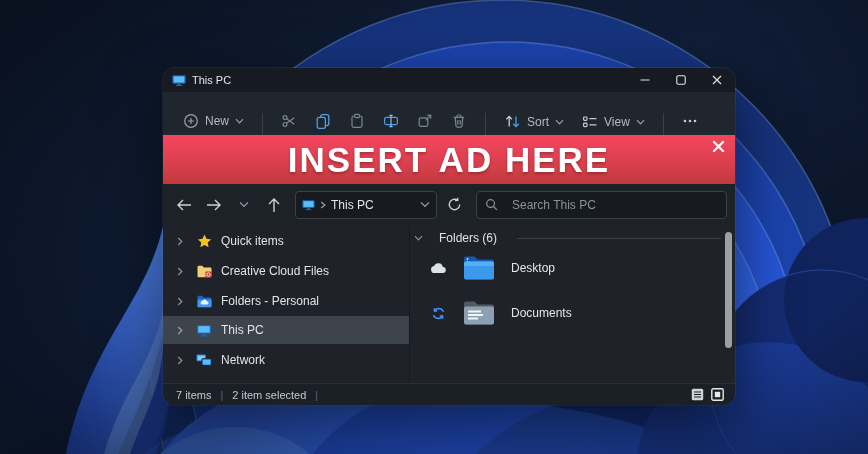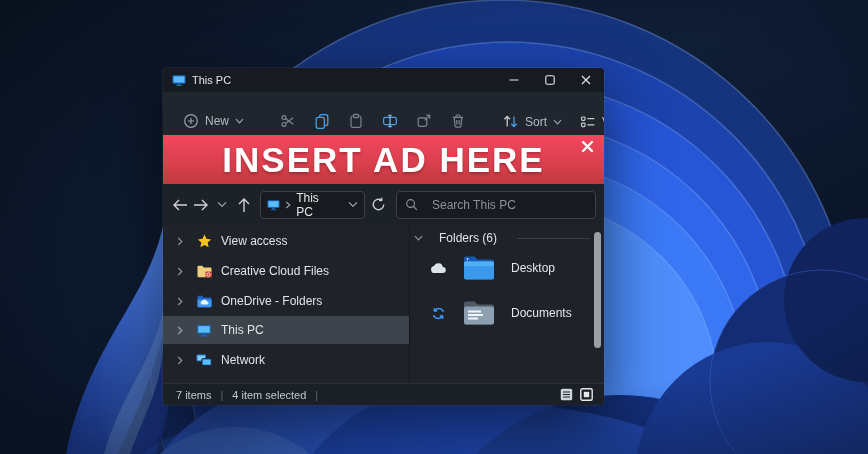--- a/index.html
+++ b/index.html
@@ -3,22 +3,22 @@
 <meta charset="utf-8">
 <style>
   * { margin:0; padding:0; box-sizing:border-box; }
   html,body { width:868px; height:454px; overflow:hidden; background:#0c1526;
               font-family:"Liberation Sans", sans-serif; }
 
   
   .wallpaper { position:absolute; inset:0; width:868px; height:454px; }
 
   
-  .window { position:absolute; left:163px; top:68px; width:441px; height:337px;
-            background:#1f242a; border-radius:4px; overflow:hidden;
+  .window { position:absolute; left:163px; top:68px; width:572px; height:337px;
+            background:#1f242a; border-radius:12px; overflow:hidden;
             box-shadow:0 22px 60px rgba(0,0,0,.6), 0 0 0 1px rgba(255,255,255,.07);
             display:flex; flex-direction:column; color:#dfe3e7; }
 
   
   .titlebar { height:24px; background:#171b21; display:flex; align-items:center; flex:0 0 auto; }
   .titlebar .app-ic { margin:0 6px 0 9px; }
   .titlebar .title { font-size:11px; color:#e3e6ea; }
   .win-controls { margin-left:auto; display:flex; height:100%; }
   .win-controls button { width:36px; height:100%; background:transparent; border:0; cursor:default;
                          display:flex; align-items:center; justify-content:center; }
@@ -382,21 +382,21 @@
         <span class="exp">
           <svg width="6" height="9" viewBox="0 0 6 9" fill="none" stroke="#8a929b" stroke-width="1.2">
               <path d="M1.2 1 L4.8 4.5 L1.2 8"></path>
             </svg>
         </span>
         <span class="s-ic">
           <svg width="15" height="14" viewBox="0 0 15 14">
               <path d="M7.5 0.6 L9.5 4.8 L14.1 5.4 L10.7 8.6 L11.6 13.2 L7.5 10.9 L3.4 13.2 L4.3 8.6 L0.9 5.4 L5.5 4.8 Z" fill="#f6c21c"></path>
             </svg>
         </span>
-        <span>View access</span>
+        <span>Quick items</span>
       </div>
 
       <div class="side-item" style="top:32px">
         <span class="exp">
           <svg width="6" height="9" viewBox="0 0 6 9" fill="none" stroke="#8a929b" stroke-width="1.2">
               <path d="M1.2 1 L4.8 4.5 L1.2 8"></path>
             </svg>
         </span>
         <span class="s-ic">
           <svg width="15" height="13" viewBox="0 0 15 13">
@@ -414,21 +414,21 @@
               <path d="M1.2 1 L4.8 4.5 L1.2 8"></path>
             </svg>
         </span>
         <span class="s-ic">
           <svg width="15" height="13" viewBox="0 0 15 13">
             <path d="M0.5 2 A1.2 1.2 0 0 1 1.7 0.8 H5.2 L6.8 2.4 H13.3 A1.2 1.2 0 0 1 14.5 3.6 V11 A1.2 1.2 0 0 1 13.3 12.2 H1.7 A1.2 1.2 0 0 1 0.5 11 Z" fill="#1c63c4"></path>
             <rect x="0.5" y="4.6" width="14" height="7.6" rx="1.2" fill="#3f97ef"></rect>
             <path d="M5 9.6 h5 a1.5 1.5 0 0 0 0-3 a2.6 2.6 0 0 0-4.9-0.5 A1.8 1.8 0 0 0 5 9.6" fill="#eaf4fd"></path>
           </svg>
         </span>
-        <span>OneDrive - Folders</span>
+        <span>Folders - Personal</span>
       </div>
 
       <div class="side-item selected" style="top:91px">
         <span class="exp">
           <svg width="6" height="9" viewBox="0 0 6 9" fill="none" stroke="#9aa1aa" stroke-width="1.2">
               <path d="M1.2 1 L4.8 4.5 L1.2 8"></path>
             </svg>
         </span>
         <span class="s-ic">
           <svg width="16" height="13" viewBox="0 0 16 14">
@@ -511,21 +511,21 @@
       </div>
 
 
       <div class="v-scrollbar"></div>
     </section>
   </div>
 
   <div class="statusbar">
     <span>7 items</span>
     <span class="sep">|</span>
-    <span>4 item selected</span>
+    <span>2 item selected</span>
     <span class="sep">|</span>
     <div class="view-toggles">
       <button>
         <span>
           <svg width="13" height="13" viewBox="0 0 13 13">
             <rect x="0.8" y="0.8" width="11.4" height="11.4" rx="1.5" fill="#cfd4d9"></rect>
             <path d="M3 4 H10 M3 6.5 H10 M3 9 H10" stroke="#1b2026" stroke-width="1.1"></path>
           </svg>
         </span>
       </button>

